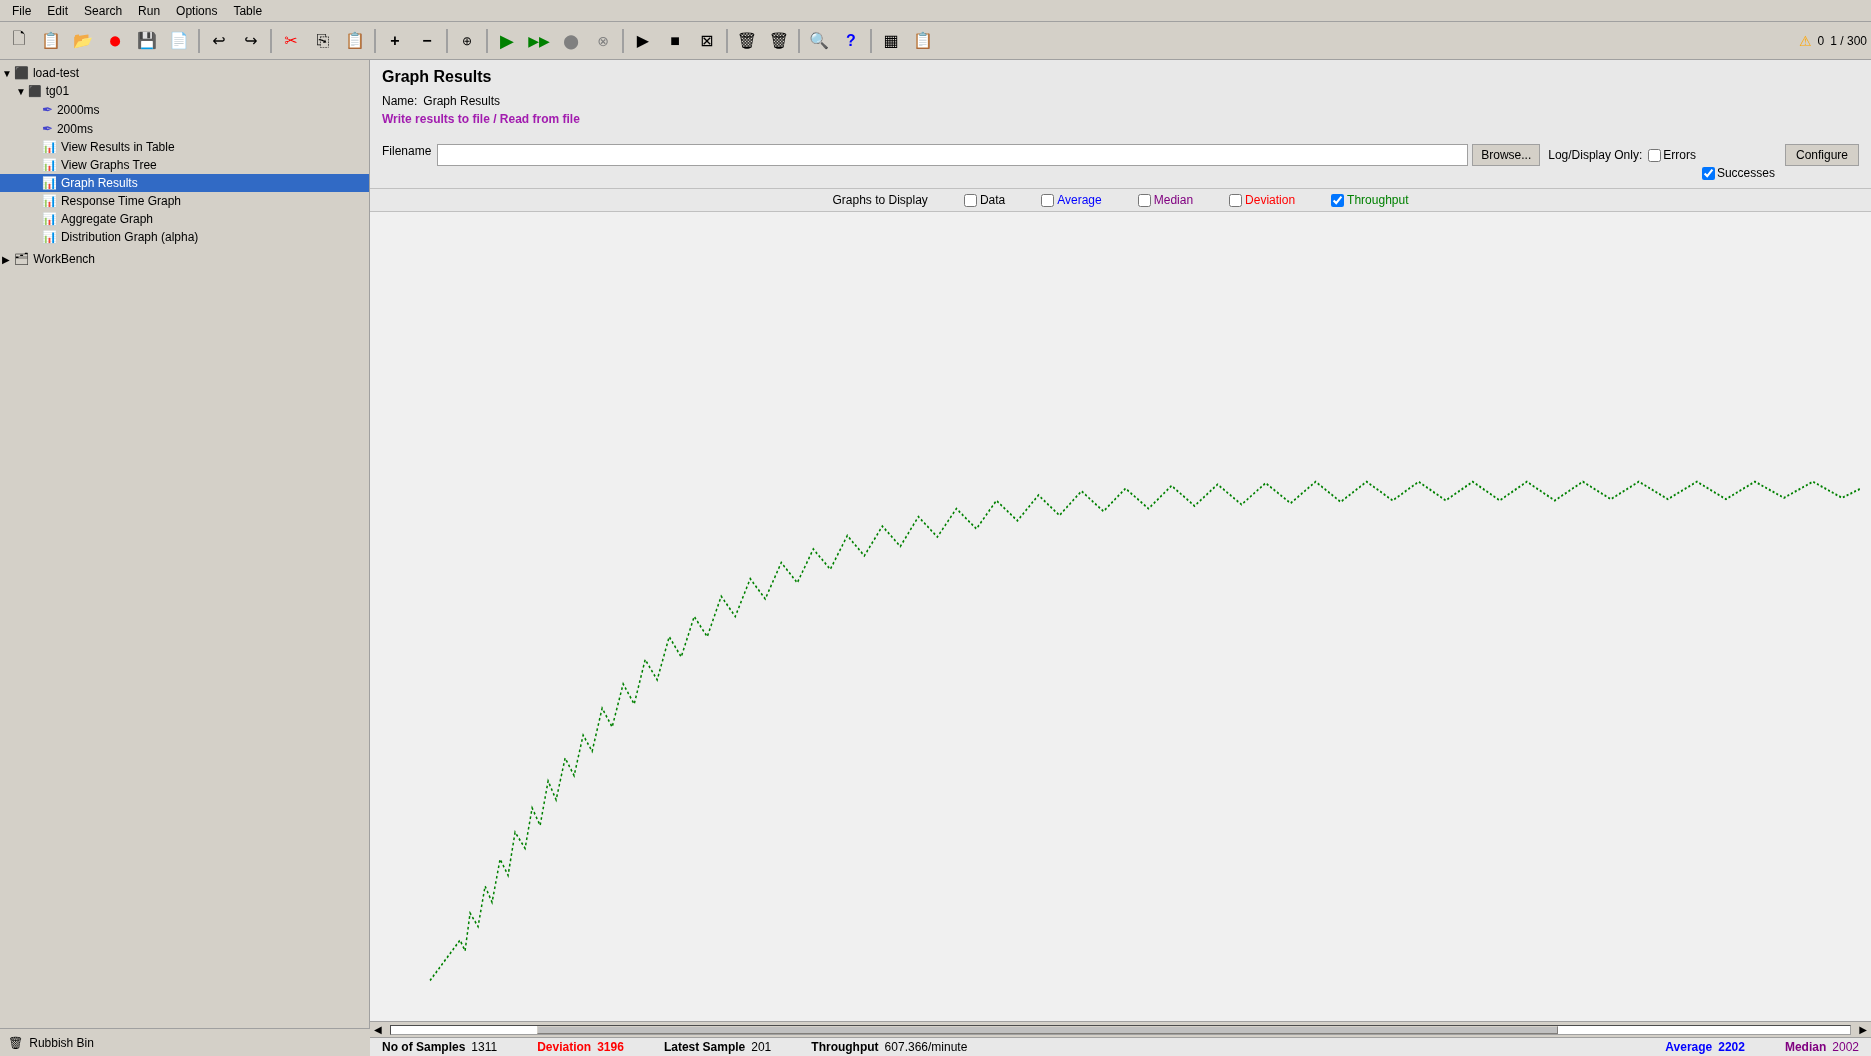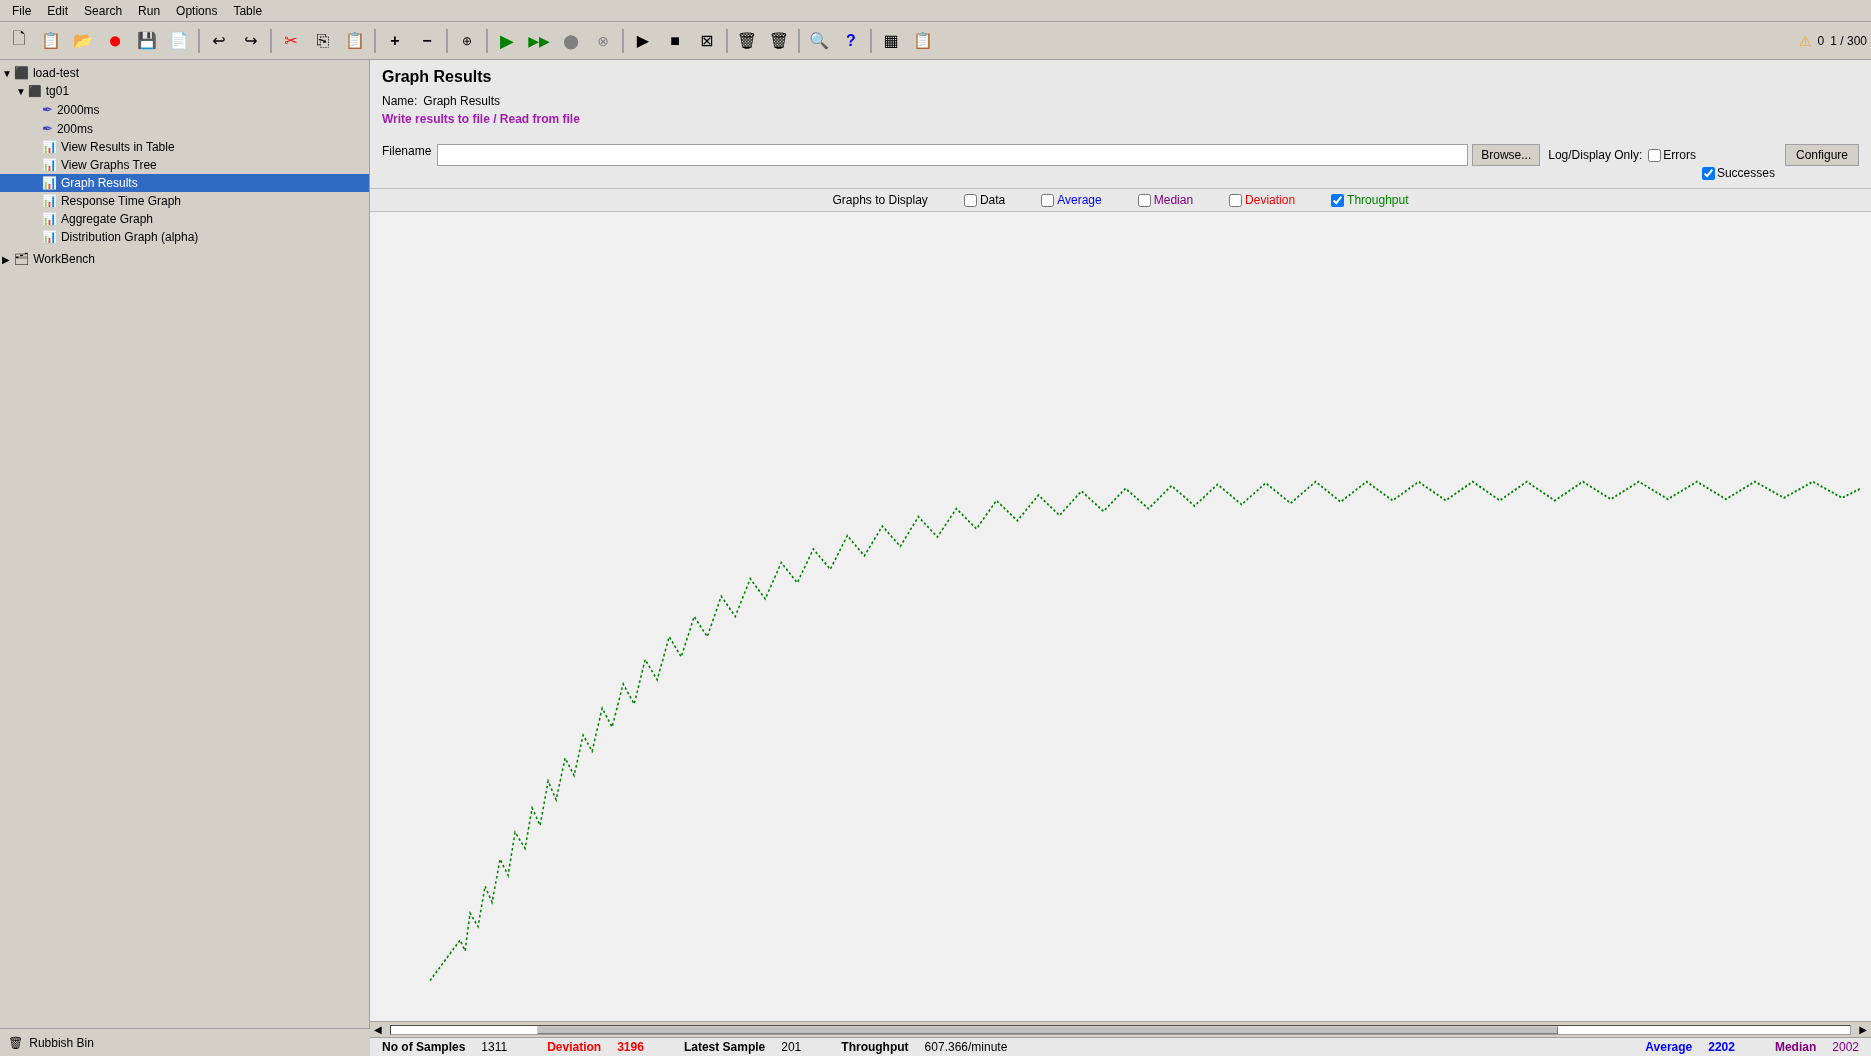--- a/index.html
+++ b/index.html
@@ -199,21 +199,21 @@
     #status-bar {
       background: #e8e8e8;
       border-top: 1px solid #a0a0a0;
       display: flex;
       align-items: center;
       padding: 2px 12px;
       font-size: 12px;
       gap: 40px;
       flex-wrap: nowrap;
     }
-    .status-group { display: flex; align-items: center; gap: 16px; }
+    .status-group { display: flex; align-items: center; gap: 6px; }
     .status-label { font-weight: bold; }
     .status-value-red { color: red; font-weight: bold; }
     .status-value-blue { color: blue; font-weight: bold; }
     .status-value-purple { color: purple; }
 
     
     #rubbish-bin {
       position: fixed;
       bottom: 0;
       left: 0;

